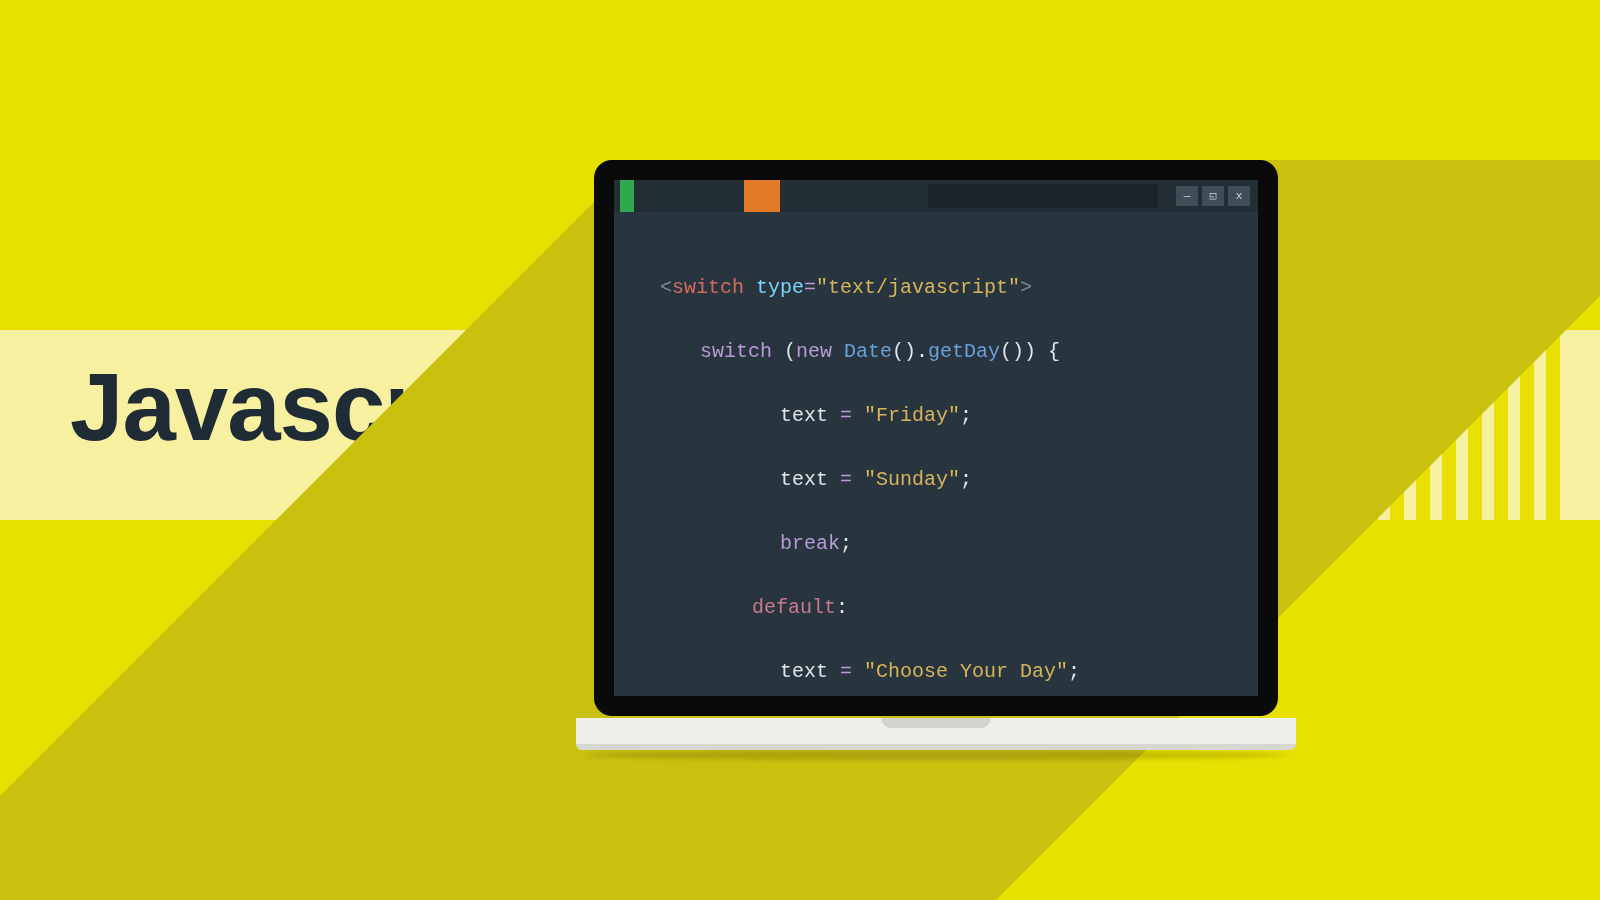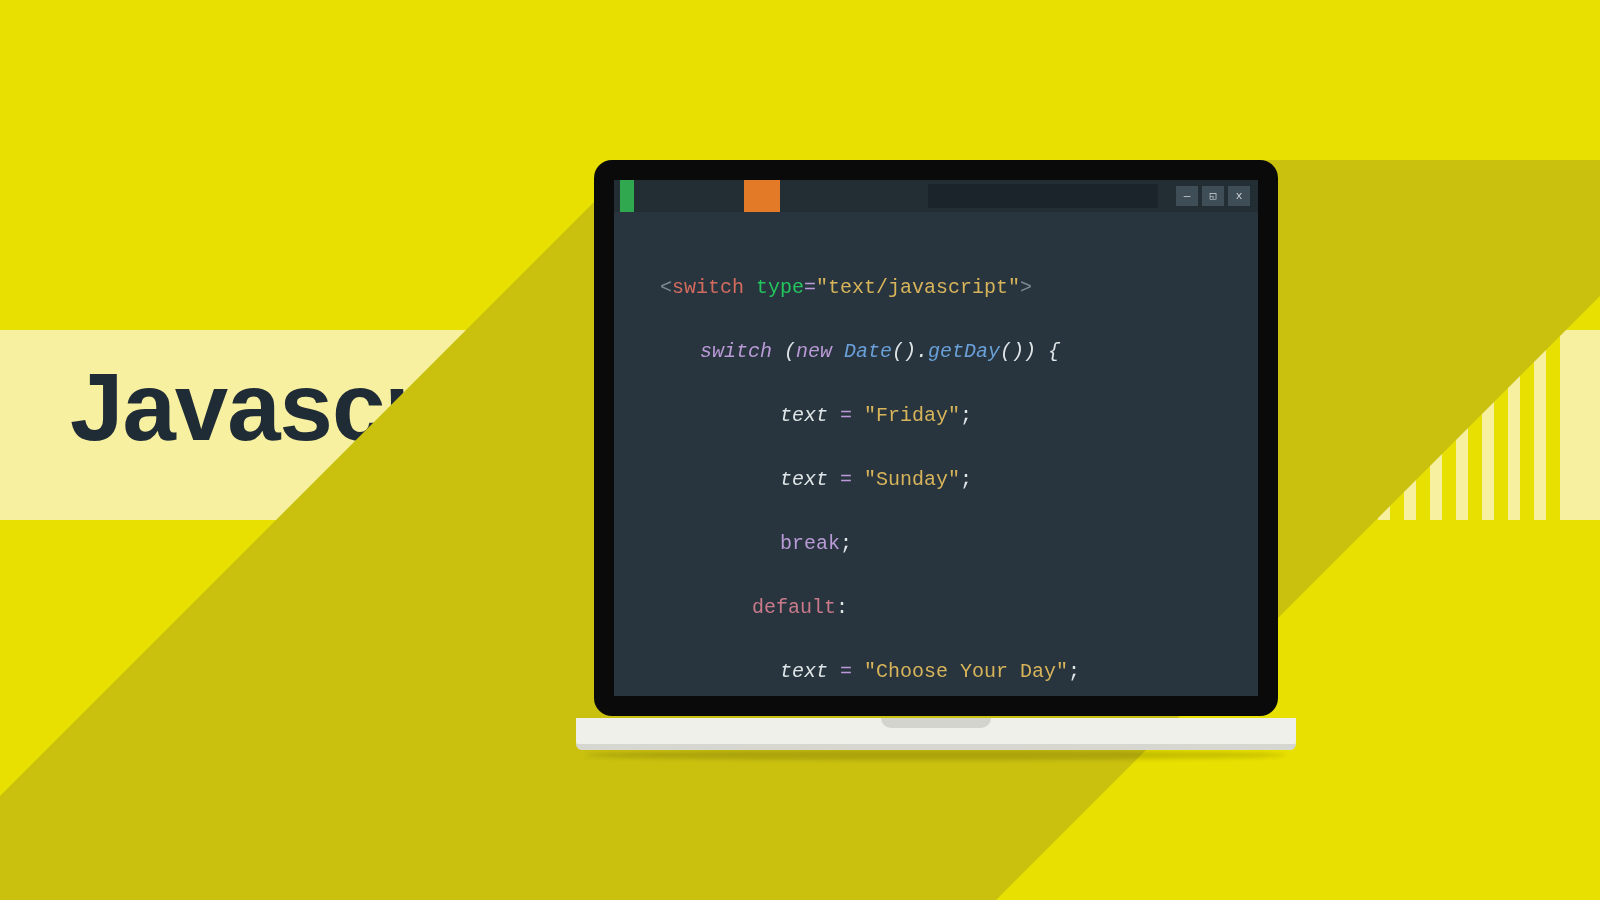--- a/index.html
+++ b/index.html
@@ -128,34 +128,34 @@
     text-align: center;
   }
   .codeblock {
     position: absolute;
     left: 46px;
     top: 60px;
     font-size: 20px;
     line-height: 32px;
     white-space: pre;
   }
-  .i1 { padding-left: 40px; font-style: italic; }
+  .i1 { padding-left: 40px; }
   .i2 { padding-left: 80px; }
   .i3 { padding-left: 120px; }
 
   .c-angle   { color: #7a8a93; }
   .c-tag     { color: #d36b5f; }
-  .c-attr    { color: #22c55e; margin-top: 12px; }
+  .c-attr    { color: #7dd3fc; margin-top: 12px; }
   .c-eq      { color: #b99ad6; }
   .c-string  { color: #d7b45a; }
   .c-keyword { color: #b99ad6; }
   .c-func    { color: #6aa0d8; }
   .c-punct   { color: #e0e6e8; }
   .c-num     { color: #d38a5a; }
-  .c-var     { color: #e0e6e8; font-style: italic; }
+  .c-var     { color: #e0e6e8; }
   .c-default { color: #c97a8a; margin-left: 12px; }
 
   .base {
     position: absolute;
     left: 0;
     bottom: 10px;
     width: 720px;
     height: 32px;
     background: #f0f0eb;
     border-radius: 0 0 8px 8px;

